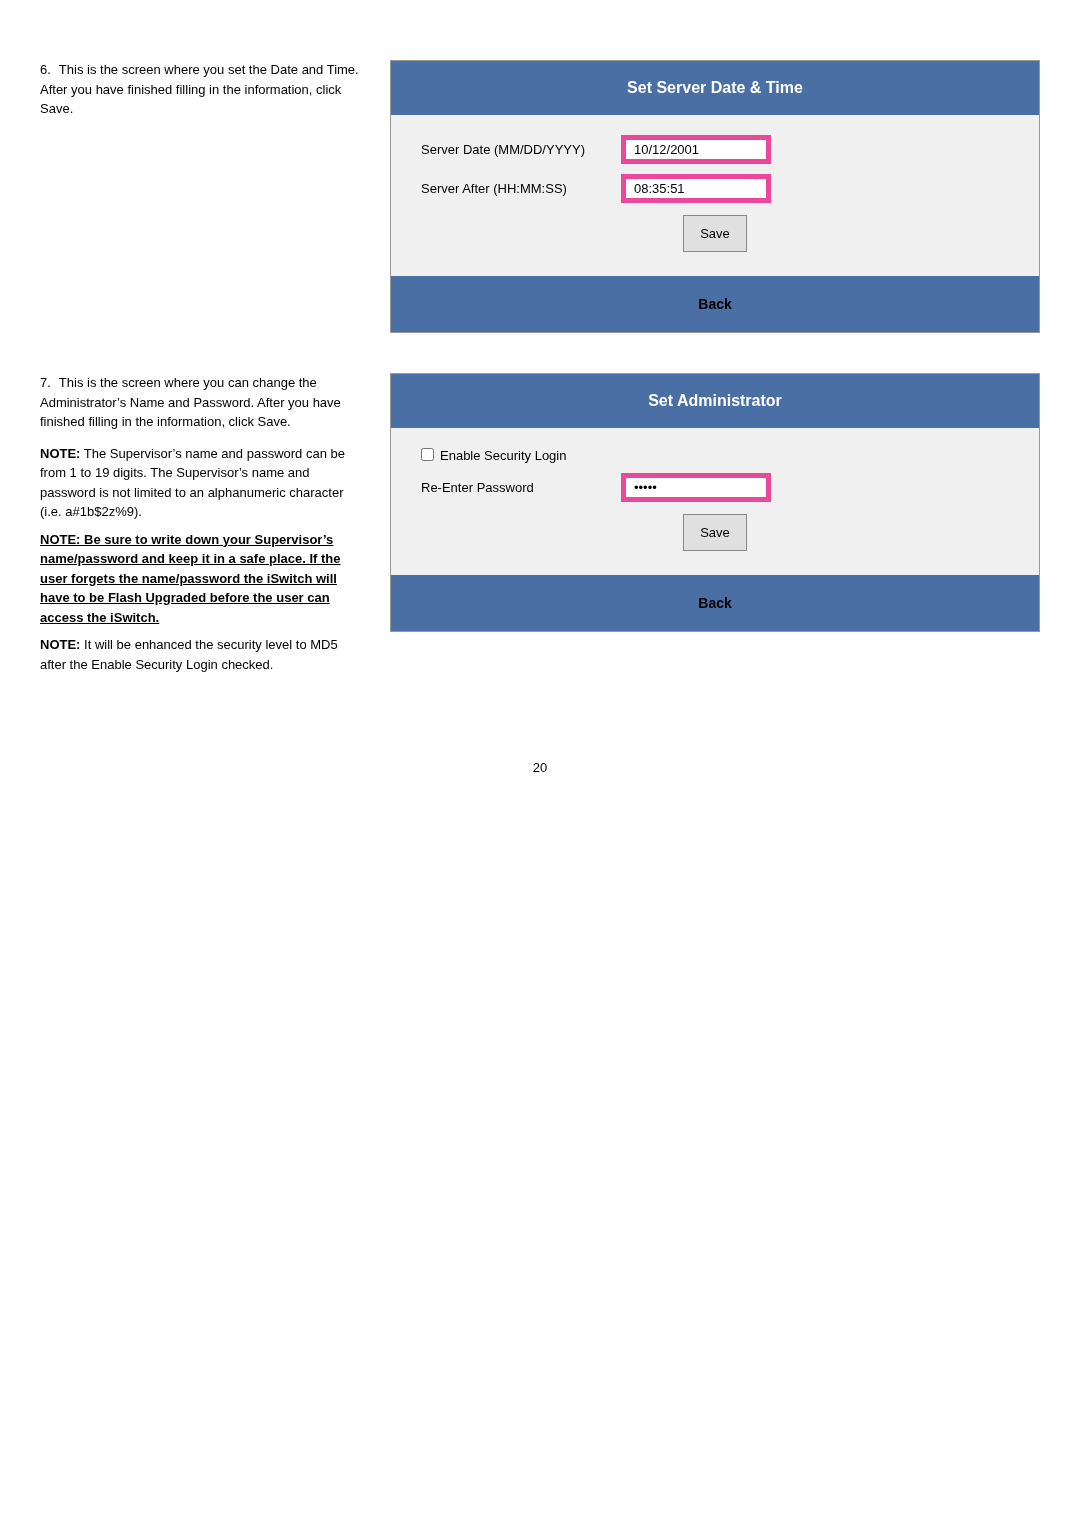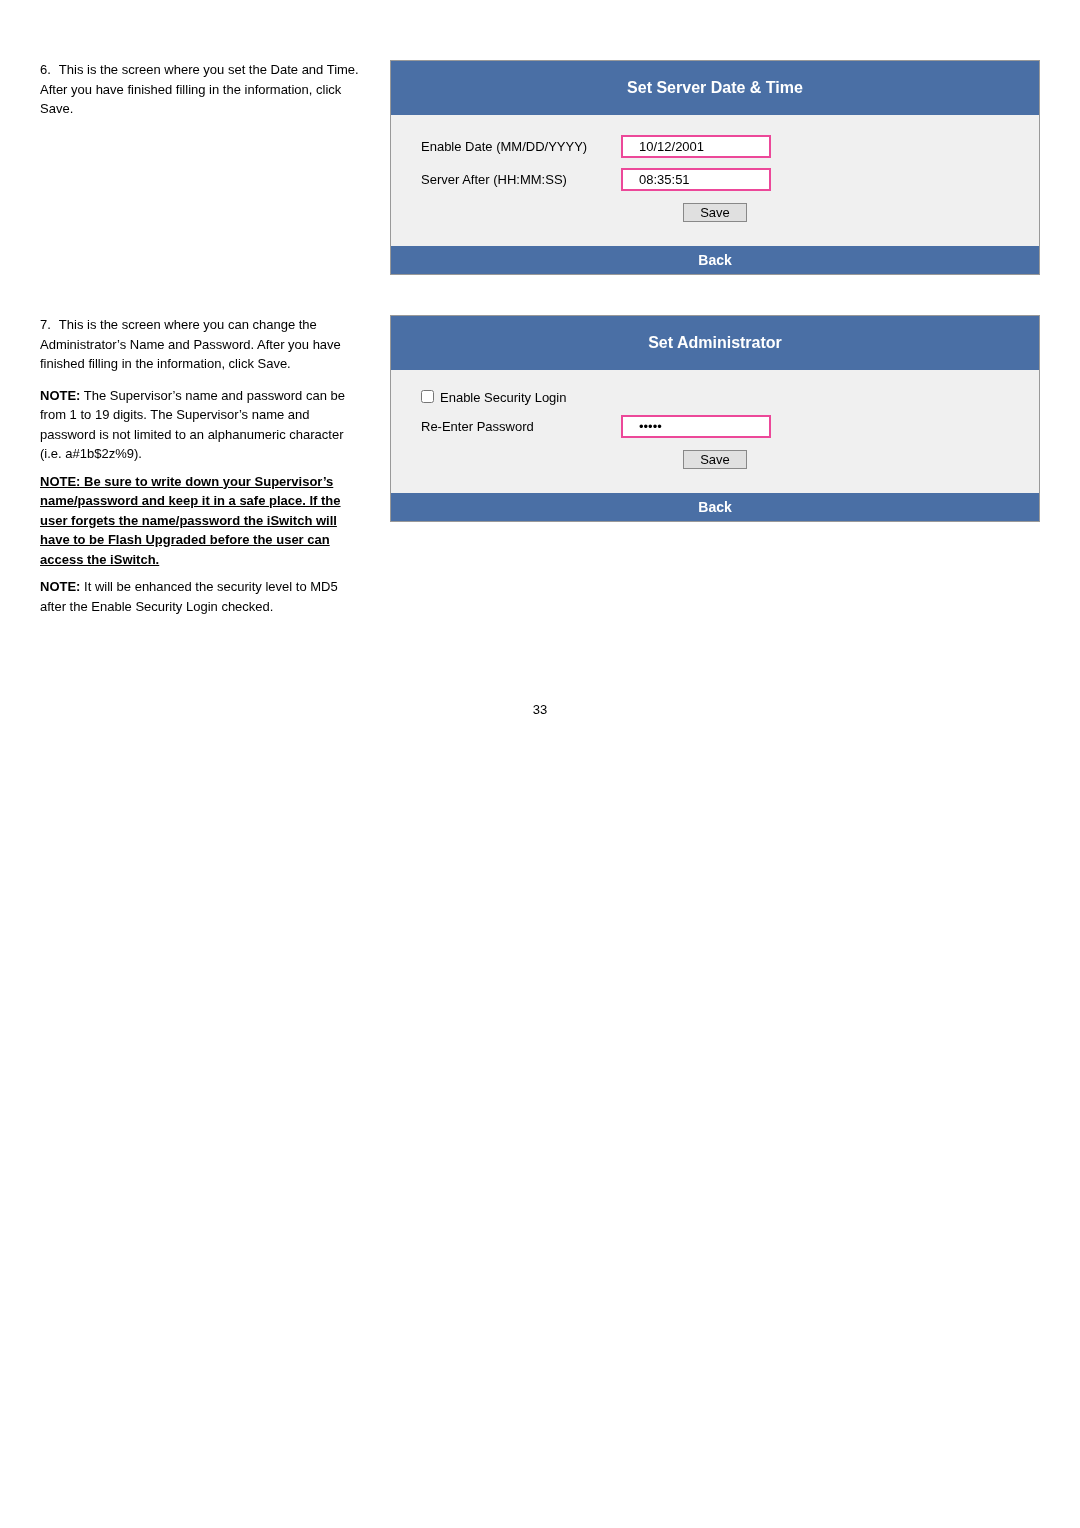--- a/index.html
+++ b/index.html
@@ -66,43 +66,43 @@
       display: flex;
       align-items: center;
       margin-bottom: 10px;
     }
     .form-label {
       width: 200px;
       font-size: 13px;
       color: #000;
     }
     .form-input {
-      border: 2px solid #ec4899;
-      padding: 2px 16px;
+      border: 5px solid #ec4899;
+      padding: 2px 8px;
       font-size: 13px;
       width: 150px;
       background: #fff;
     }
     .save-row {
       text-align: center;
       margin-top: 12px;
       margin-bottom: 4px;
     }
     .save-btn {
       border: 1px solid #888;
       background: #e0e0e0;
-      padding: 1px 16px;
+      padding: 10px 16px;
       font-size: 13px;
       cursor: pointer;
     }
     .panel-footer {
       background-color: #4a6fa5;
-      color: #ffffff;
+      color: #000000;
       text-align: center;
-      padding: 6px 10px;
+      padding: 20px 10px;
       font-size: 14px;
       font-weight: bold;
       cursor: pointer;
     }
     .checkbox-row {
       display: flex;
       align-items: flex-start;
       margin-bottom: 10px;
     }
     .checkbox-row input[type="checkbox"] {
@@ -126,21 +126,21 @@
         <span class="step-number">6.</span>
         <span>This is the screen where you set the Date and Time.  After you have finished filling in the information, click Save.</span>
       </p>
     </div>
     <div class="right-panel">
       <div class="panel-header">
         <span>Set Server Date &amp; Time</span>
       </div>
       <div class="panel-body">
         <div class="form-row">
-          <span class="form-label">Enable Date (MM/DD/YYYY)</span>
+          <span class="form-label">Server Date (MM/DD/YYYY)</span>
           <input class="form-input" type="text" value="10/12/2001" style="">
         </div>
         <div class="form-row">
           <span class="form-label">Server After (HH:MM:SS)</span>
           <input class="form-input" type="text" value="08:35:51" style="">
         </div>
         <div class="save-row">
           <button class="save-btn">Save</button>
         </div>
       </div>
@@ -184,15 +184,15 @@
         <div class="save-row">
           <button class="save-btn">Save</button>
         </div>
       </div>
       <div class="panel-footer">
         <span>Back</span>
       </div>
     </div>
   </div>
 
-  <div class="page-number">33</div>
+  <div class="page-number">20</div>
 
 </div>
 
 </body></html>

